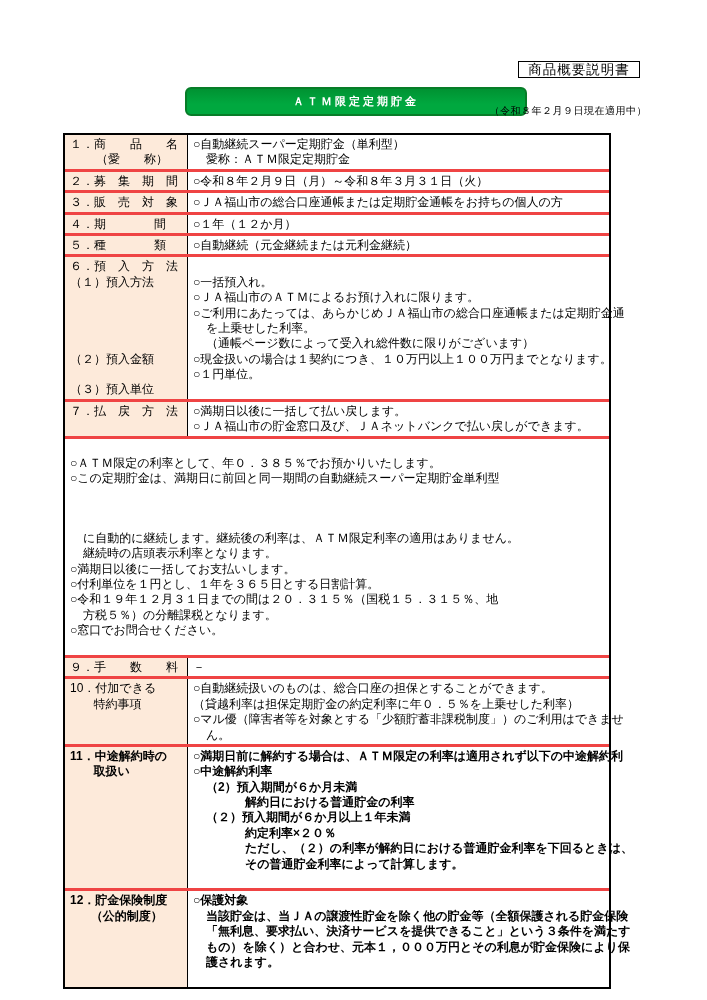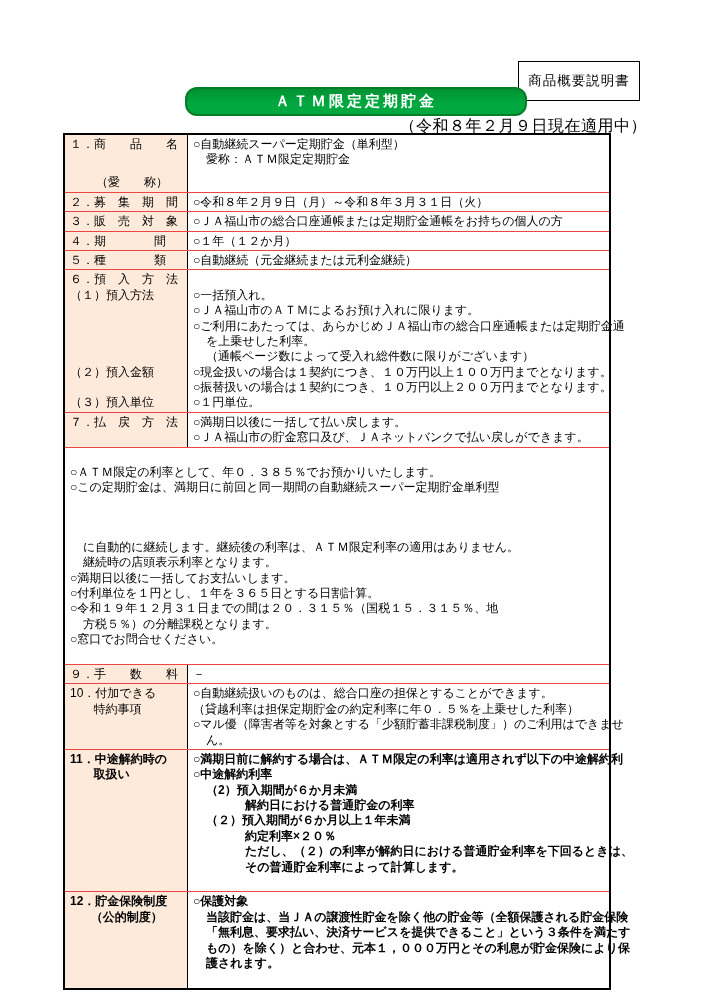--- a/index.html
+++ b/index.html
@@ -1,41 +1,41 @@
 <!DOCTYPE html>
 <html style="--banner-g1: #009232; --banner-g2: #00a83f; --banner-border: #077d28; --hdr-bg: #fdeada;"><head>
 <meta charset="utf-8">
 <style>
   html,body{margin:0;padding:0;background:#ffffff;}
   .page{
     position:relative;width:707px;height:1000px;background:#ffffff;
     font-family:"Liberation Sans",sans-serif;color:#000;overflow:hidden;
   }
   .doc-box{
-    position:absolute;left:518px;top:61px;width:122px;height:40px;
+    position:absolute;left:518px;top:61px;width:122px;height:17px;
     border:1.5px solid #000;box-sizing:border-box;
     display:flex;align-items:center;justify-content:center;
     font-family:Liberation Serif, serif;font-size:13.5px;letter-spacing:1px;text-align:center;
   }
   .banner{
     position:absolute;left:185px;top:87px;width:342px;height:29px;
     box-sizing:border-box;border:2px solid var(--banner-border,#077d28);
-    border-radius:12px;
+    border-radius:6px;
     background:linear-gradient(180deg,var(--banner-g1,#009232) 0%,var(--banner-g2,#00a83f) 60%);
     display:flex;align-items:center;justify-content:center;
-    color:#fff;font-weight:bold;font-size:15px;letter-spacing:3px;
+    color:#fff;font-weight:bold;font-size:11px;letter-spacing:3px;
   }
   .dateline{
-    position:absolute;right:60px;top:116px;font-size:16px;letter-spacing:0.5px;
+    position:absolute;right:60px;top:104px;font-size:10px;letter-spacing:0.5px;
   }
   .spec-table{
     position:absolute;left:63px;top:133px;width:548px;
     border:2px solid #000;box-sizing:border-box;background:#fff;
   }
-  .row{display:flex;border-top:1px solid #ef4444;}
+  .row{display:flex;border-top:3px solid #ef4444;}
   .row:first-child{border-top:none;}
   .cell{padding:2px 4px 1px 5px;box-sizing:border-box;}
   .cl{width:123px;flex:none;background:var(--hdr-bg,#fdeada);border-right:1px solid #000;}
   .cr{flex:1;min-width:0;}
   .ln{height:15.4px;line-height:15.4px;font-size:12px;white-space:nowrap;}
   .bold .ln{font-weight:bold;}
 </style>
 </head>
 <body>
 
@@ -48,21 +48,21 @@
   <div class="banner">
     <span>ＡＴＭ限定定期貯金</span>
   </div>
 
   <div class="dateline">（令和８年２月９日現在適用中）</div>
 
   <div class="spec-table">
       <div class="row">
         <div class="cell cl">
           <div class="ln">１．商　　品　　名</div>
-          <div class="ln" style="padding-left: 26px; margin-top: 23px;">（愛　　称）</div>
+          <div class="ln" style="padding-left: 26px;">（愛　　称）</div>
         </div>
         <div class="cell cr">
           <div class="ln">○自動継続スーパー定期貯金（単利型）</div>
           <div class="ln" style="padding-left: 13px;">愛称：ＡＴＭ限定定期貯金</div>
         </div>
       </div>
       <div class="row">
         <div class="cell cl">
           <div class="ln">２．募　集　期　間</div>
         </div>
@@ -107,21 +107,20 @@
           <div class="ln">（３）預入単位</div>
         </div>
         <div class="cell cr">
           <div class="ln"></div>
           <div class="ln">○一括預入れ。</div>
           <div class="ln">○ＪＡ福山市のＡＴＭによるお預け入れに限ります。</div>
           <div class="ln">○ご利用にあたっては、あらかじめＪＡ福山市の総合口座通帳または定期貯金通</div>
           <div class="ln" style="padding-left: 13px;">を上乗せした利率。</div>
           <div class="ln" style="padding-left: 13px;">（通帳ページ数によって受入れ総件数に限りがございます）</div>
           <div class="ln">○現金扱いの場合は１契約につき、１０万円以上１００万円までとなります。</div>
-          <div class="ln">○振替扱いの場合は１契約につき、１０万円以上２００万円までとなります。</div>
           <div class="ln">○１円単位。</div>
         </div>
       </div>
       <div class="row">
         <div class="cell cl">
           <div class="ln">７．払　戻　方　法</div>
           <div class="ln"></div>
         </div>
         <div class="cell cr">
           <div class="ln">○満期日以後に一括して払い戻します。</div>

